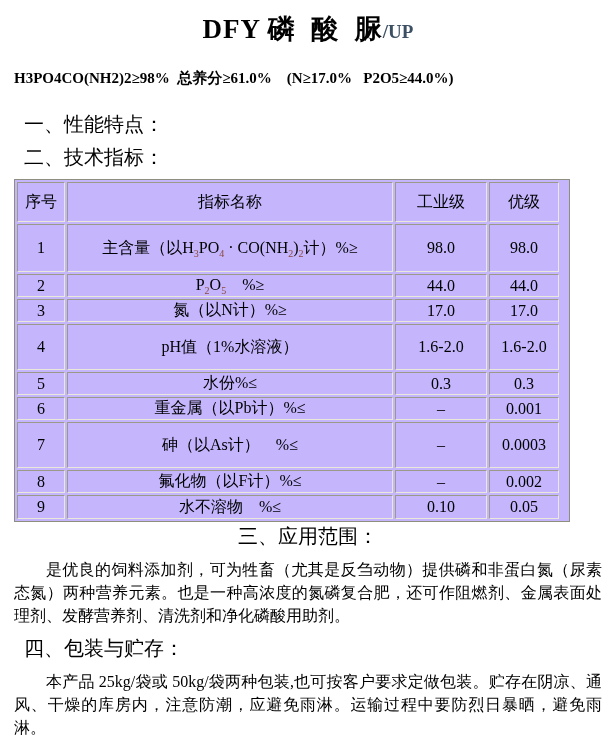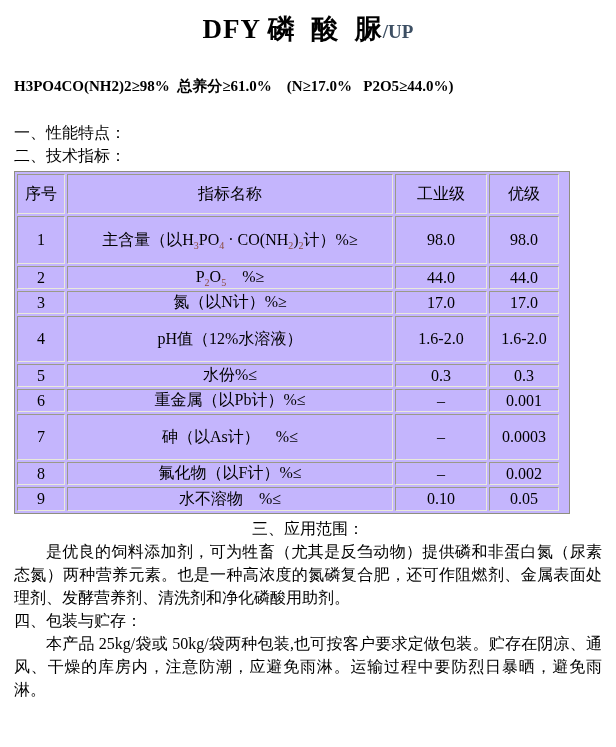--- a/index.html
+++ b/index.html
@@ -12,25 +12,25 @@
 
   .title { text-align: center; margin: 0; line-height: 42px; }
   .title-main {
     font-size: 27px; font-weight: bold; letter-spacing: 1px; white-space: pre;
   }
   .title-suffix {
     font-size: 19px; font-weight: bold; color: #3d4f63;
   }
 
   .spec-line {
-    margin-top: 24px; font-size: 15px; line-height: 18px;
+    margin-top: 16px; font-size: 15px; line-height: 18px;
     font-weight: bold; white-space: pre;
   }
 
-  .sec-heading { font-size: 16px; line-height: 23px; margin: 0; }
+  .sec-heading { font-size: 20px; line-height: 23px; margin: 10px; }
   .sec-heading.first { margin-top: 26px; }
   .sec-heading.after-table { margin-top: 3px; text-align: center; }
 
   .body-para {
     margin: 0; font-size: 16px; line-height: 23px;
     text-indent: 2em; text-align: justify;
   }
 
   table.spec-table {
     margin-top: 4px;
@@ -102,21 +102,21 @@
         <td>44.0</td>
       </tr>
       <tr class="h-s">
         <td>3</td>
         <td><span>氮（以N计）%≥</span></td>
         <td>17.0</td>
         <td>17.0</td>
       </tr>
       <tr class="h-t">
         <td>4</td>
-        <td><span>pH值（12%水溶液）</span></td>
+        <td><span>pH值（1%水溶液）</span></td>
         <td>1.6-2.0</td>
         <td>1.6-2.0</td>
       </tr>
       <tr class="h-s">
         <td>5</td>
         <td><span>水份%≤</span></td>
         <td>0.3</td>
         <td>0.3</td>
       </tr>
       <tr class="h-s">

